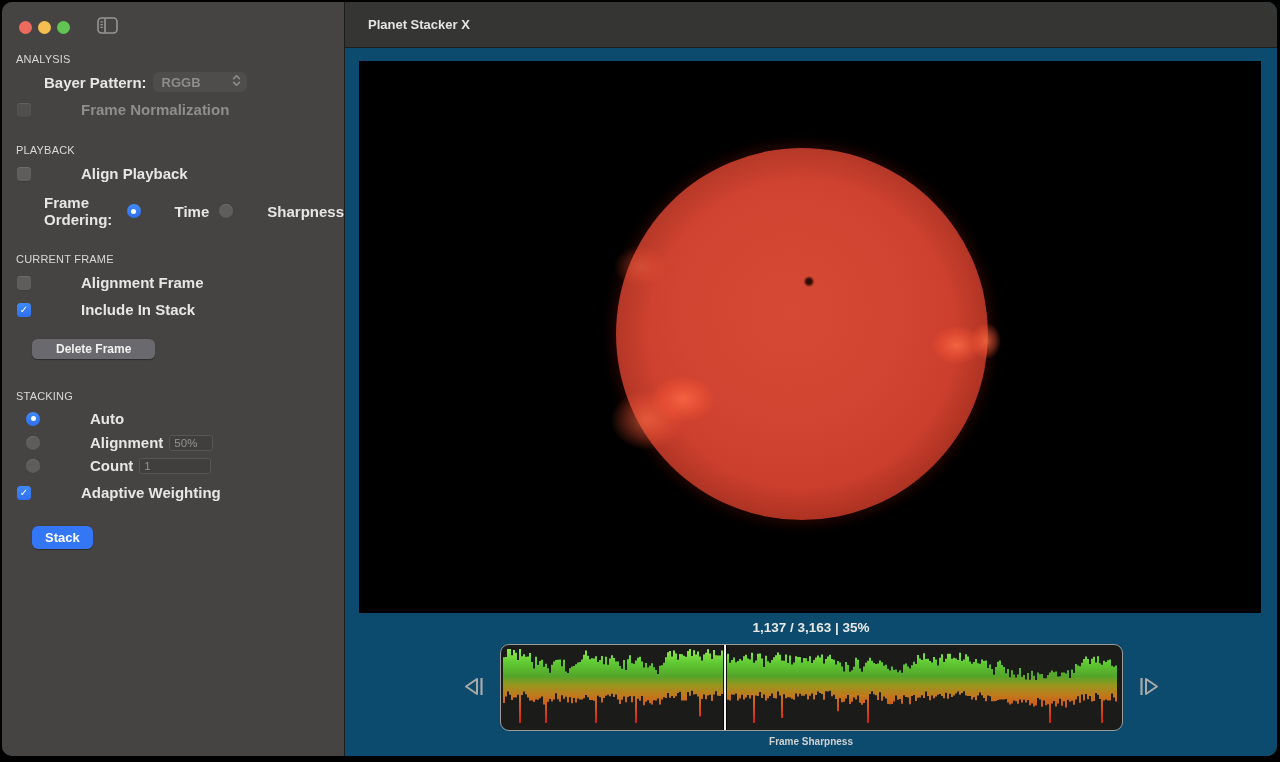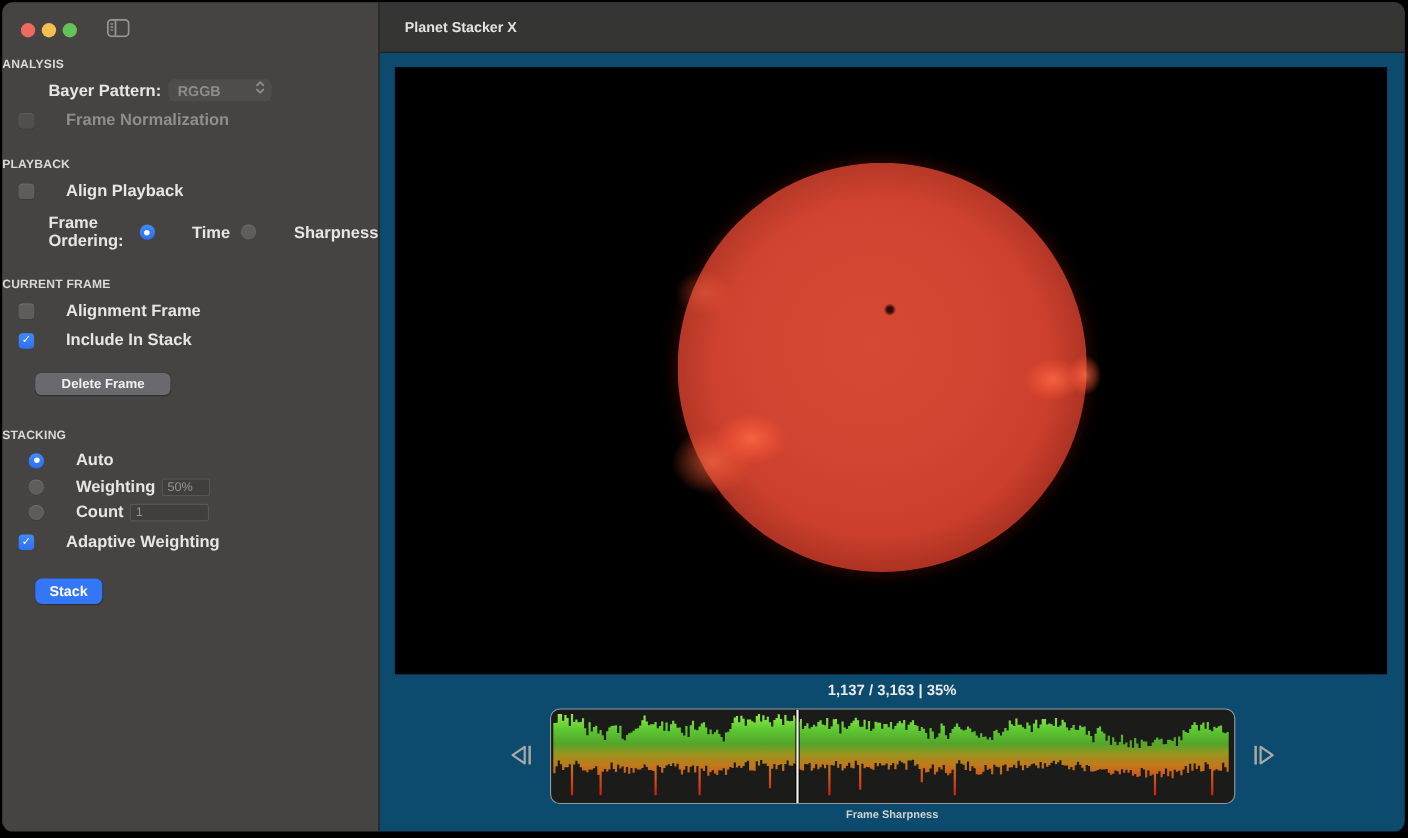--- a/index.html
+++ b/index.html
@@ -8,37 +8,37 @@
     overflow:hidden;display:flex;background:#2a2a29;}
   
   .sidebar{flex:0 0 343px;width:343px;background:#454443;border-right:1px solid #1c1c1b;
     box-sizing:border-box;position:relative;}
   .tl-row{display:flex;align-items:center;padding:15px 0 0 17px;}
   .tl{width:13px;height:13px;border-radius:50%;margin-right:6px;}
   .tl-close{background:#ed6a5e;}
   .tl-min{background:#f5bf4f;}
   .tl-zoom{background:#61c454;}
   .sb-toggle{margin-left:21px;background:none;border:none;padding:0;display:flex;cursor:default;}
-  .sec-header{font-size:11px;font-weight:700;color:#d9d9d8;letter-spacing:.2px;}
+  .sec-header{font-size:11px;font-weight:400;color:#d9d9d8;letter-spacing:.2px;margin-left:14px;}
   .row{display:flex;align-items:center;margin-left:15px;}
   .lbl{font-size:15px;font-weight:700;color:#e7e6e5;padding-left:28px;}
   .lbl.dim{color:#8f8e8d;}
   .popup{width:94px;height:20px;background:#4e4d4c;border:none;border-radius:6px;margin-left:6px;
     display:flex;align-items:center;justify-content:space-between;padding:0 6px 0 9px;box-sizing:border-box;}
   .popup-value{font-size:13px;font-weight:600;color:#8e8d8c;}
   .checkbox{width:14px;height:14px;border-radius:3.5px;background:#5e5d5c;flex:0 0 14px;
     box-shadow:inset 0 .5px 1px rgba(255,255,255,.18),0 .5px .5px rgba(0,0,0,.2);}
   .checkbox.disabled{background:#514f4e;}
   .checkbox.checked{background:linear-gradient(#418af9,#2f6ff1);display:flex;align-items:center;justify-content:center;box-shadow:none;}
   .checkbox.checked::after{content:"✓";font-size:10px;font-weight:700;color:#fff;line-height:1;}
   .radio{width:14px;height:14px;border-radius:50%;background:#5e5d5c;flex:0 0 14px;position:relative;
     box-shadow:inset 0 .5px 1px rgba(255,255,255,.18),0 .5px .5px rgba(0,0,0,.2);}
   .radio.selected{background:linear-gradient(#418af9,#2f6ff1);box-shadow:none;}
   .radio.selected::after{content:"";position:absolute;left:4.5px;top:4.5px;width:5px;height:5px;border-radius:50%;background:#fff;}
-  .cb-label{margin-left:1px;}
+  .cb-label{margin-left:22px;}
   .field{background:#403f3e;border:1px solid #575655;border-radius:2.5px;color:#94938f;
     font-size:11.5px;font-family:inherit;height:14px;padding:0 4px;}
   .btn-gray{background:#6a696e;border:none;border-radius:5.5px;color:#f1f1f0;font-size:12px;
     font-weight:600;font-family:inherit;padding:3px 24px;box-shadow:0 .5px 1px rgba(0,0,0,.35);}
   .btn-blue{background:#3376f6;border:none;border-radius:6px;color:#fff;font-size:13px;
     font-weight:600;font-family:inherit;padding:4px 13px;box-shadow:0 .5px 1px rgba(0,0,0,.35);}
   
   .main{flex:1;display:flex;flex-direction:column;min-width:0;background:#0c4a6e;}
   .titlebar{height:45px;flex:0 0 45px;background:#353534;border-bottom:1px solid #1e1e1d;
     display:flex;align-items:center;padding-left:23px;}
@@ -140,21 +140,21 @@
     
     <div class="sec-header" style="margin-top:31px">STACKING</div>
 
     <div class="row" style="margin-top:8px;margin-left:24px">
       <div class="radio selected"></div>
       <span class="lbl cb-label">Auto</span>
     </div>
 
     <div class="row" style="margin-top:7px;margin-left:24px">
       <div class="radio"></div>
-      <span class="lbl cb-label">Weighting</span>
+      <span class="lbl cb-label">Alignment</span>
       <input class="field" style="width: 34px; margin-left: 6px;" disabled="" value="50%">
     </div>
 
     <div class="row" style="margin-top:6px;margin-left:24px">
       <div class="radio"></div>
       <span class="lbl cb-label">Count</span>
       <input class="field" style="width: 62px; margin-left: 6px;" disabled="" value="1">
     </div>
 
     <div class="row" style="margin-top:10px">

